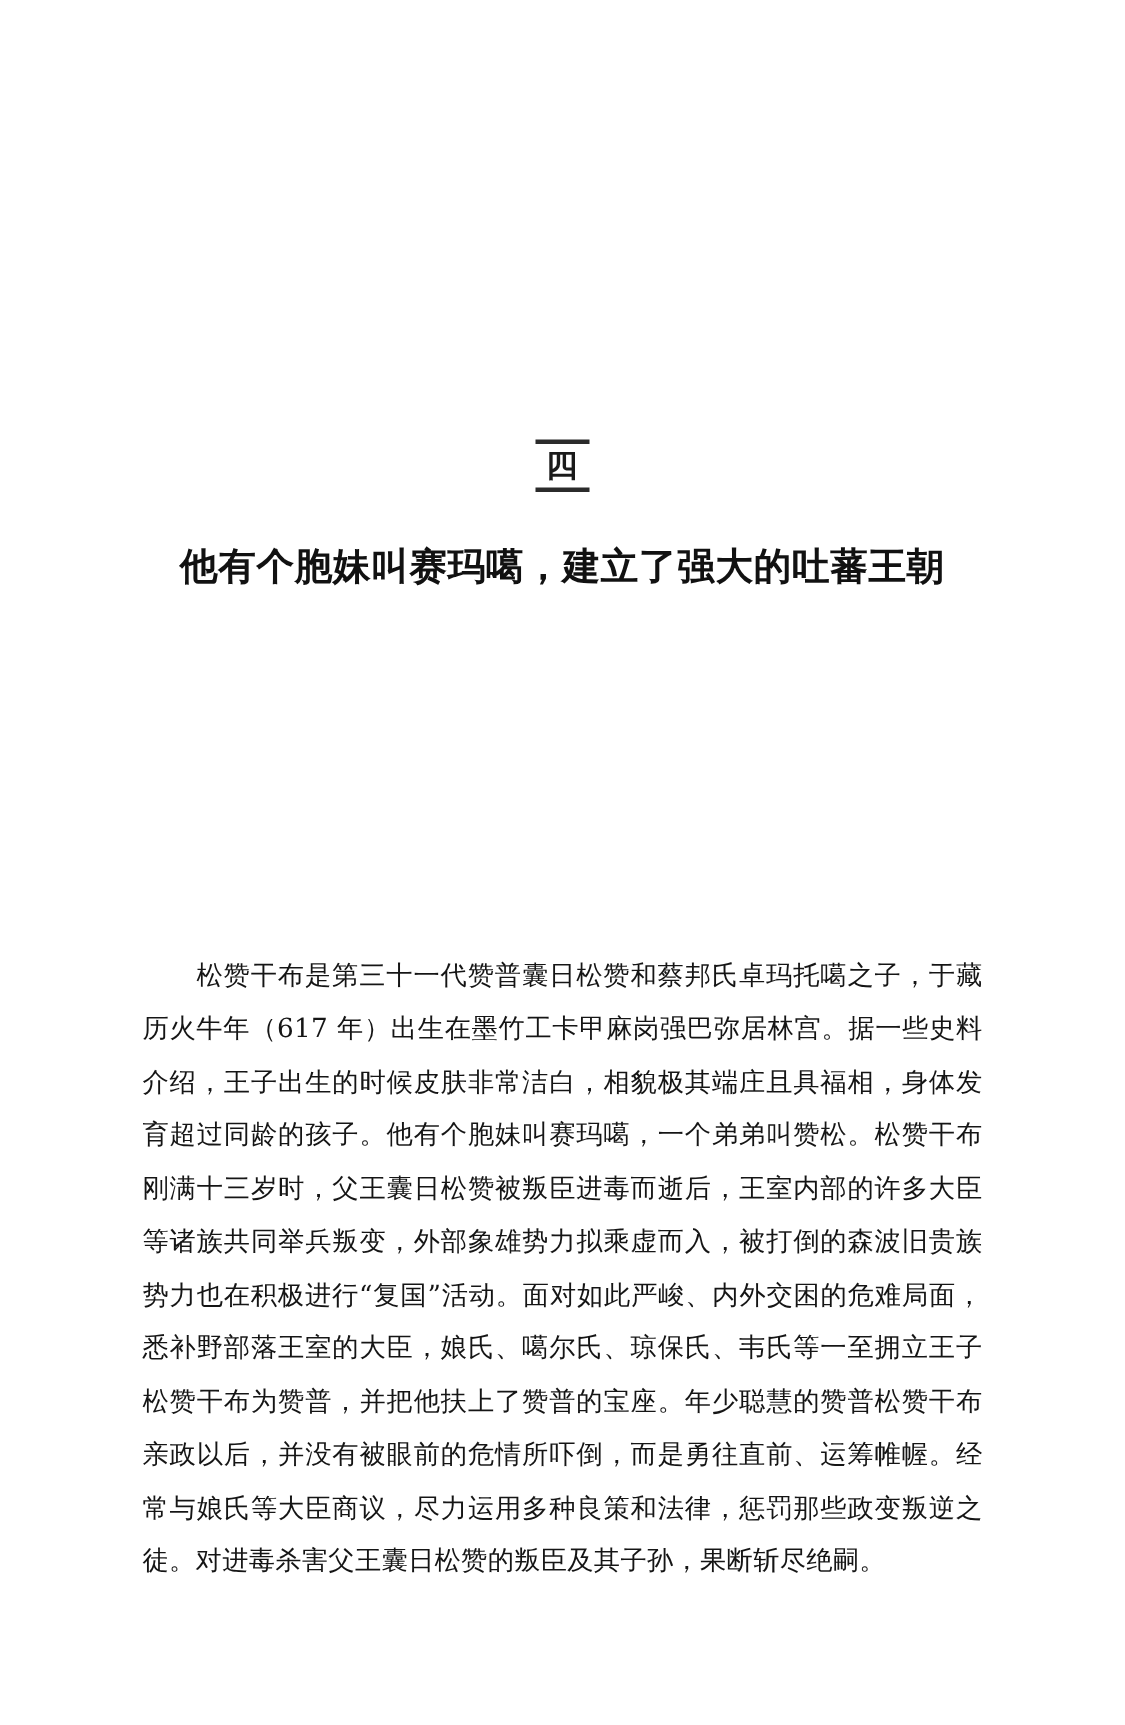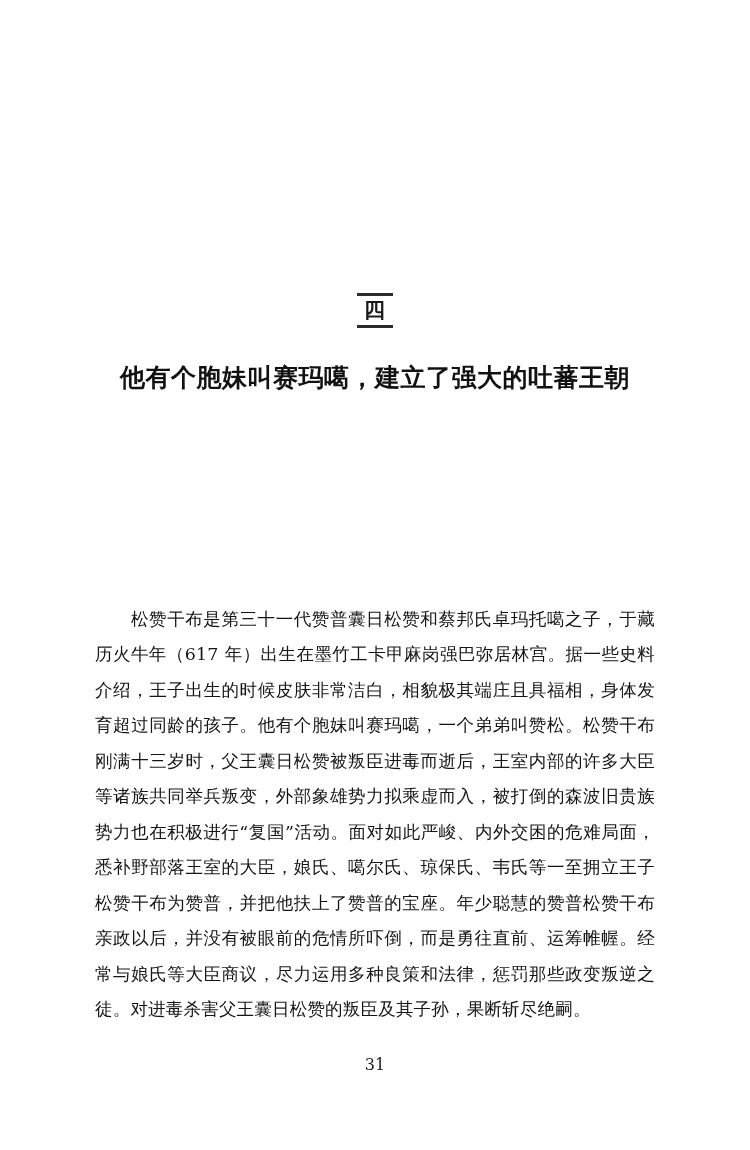--- a/index.html
+++ b/index.html
@@ -48,21 +48,21 @@
     width: 750px;
     text-align: center;
     font-family: "DejaVu Serif", "Liberation Serif", serif;
     font-size: 25px;
     font-weight: 700;
     color: #111111;
     letter-spacing: 0.5px;
   }
   .body-text {
     position: absolute;
-    top: 584px;
+    top: 616px;
     left: 95px;
     width: 560px;
     font-size: 17.5px;
     line-height: 35.5px;
     text-align: justify;
     text-justify: inter-ideograph;
     text-indent: 36px;
     color: #151515;
     letter-spacing: 0.2px;
   }
@@ -83,15 +83,14 @@
 <div class="page">
 
   <div class="chapter-number-box">
     <span class="chapter-number">四</span>
   </div>
 
   <h1 class="chapter-title">他有个胞妹叫赛玛噶，建立了强大的吐蕃王朝</h1>
 
   <p class="body-text">松赞干布是第三十一代赞普囊日松赞和蔡邦氏卓玛托噶之子，于藏历火牛年（617 年）出生在墨竹工卡甲麻岗强巴弥居林宫。据一些史料介绍，王子出生的时候皮肤非常洁白，相貌极其端庄且具福相，身体发育超过同龄的孩子。他有个胞妹叫赛玛噶，一个弟弟叫赞松。松赞干布刚满十三岁时，父王囊日松赞被叛臣进毒而逝后，王室内部的许多大臣等诸族共同举兵叛变，外部象雄势力拟乘虚而入，被打倒的森波旧贵族势力也在积极进行“复国”活动。面对如此严峻、内外交困的危难局面，悉补野部落王室的大臣，娘氏、噶尔氏、琼保氏、韦氏等一至拥立王子松赞干布为赞普，并把他扶上了赞普的宝座。年少聪慧的赞普松赞干布亲政以后，并没有被眼前的危情所吓倒，而是勇往直前、运筹帷幄。经常与娘氏等大臣商议，尽力运用多种良策和法律，惩罚那些政变叛逆之徒。对进毒杀害父王囊日松赞的叛臣及其子孙，果断斩尽绝嗣。</p>
 
-  <div class="page-number">31</div>
 
 </div>
 
 </body></html>

